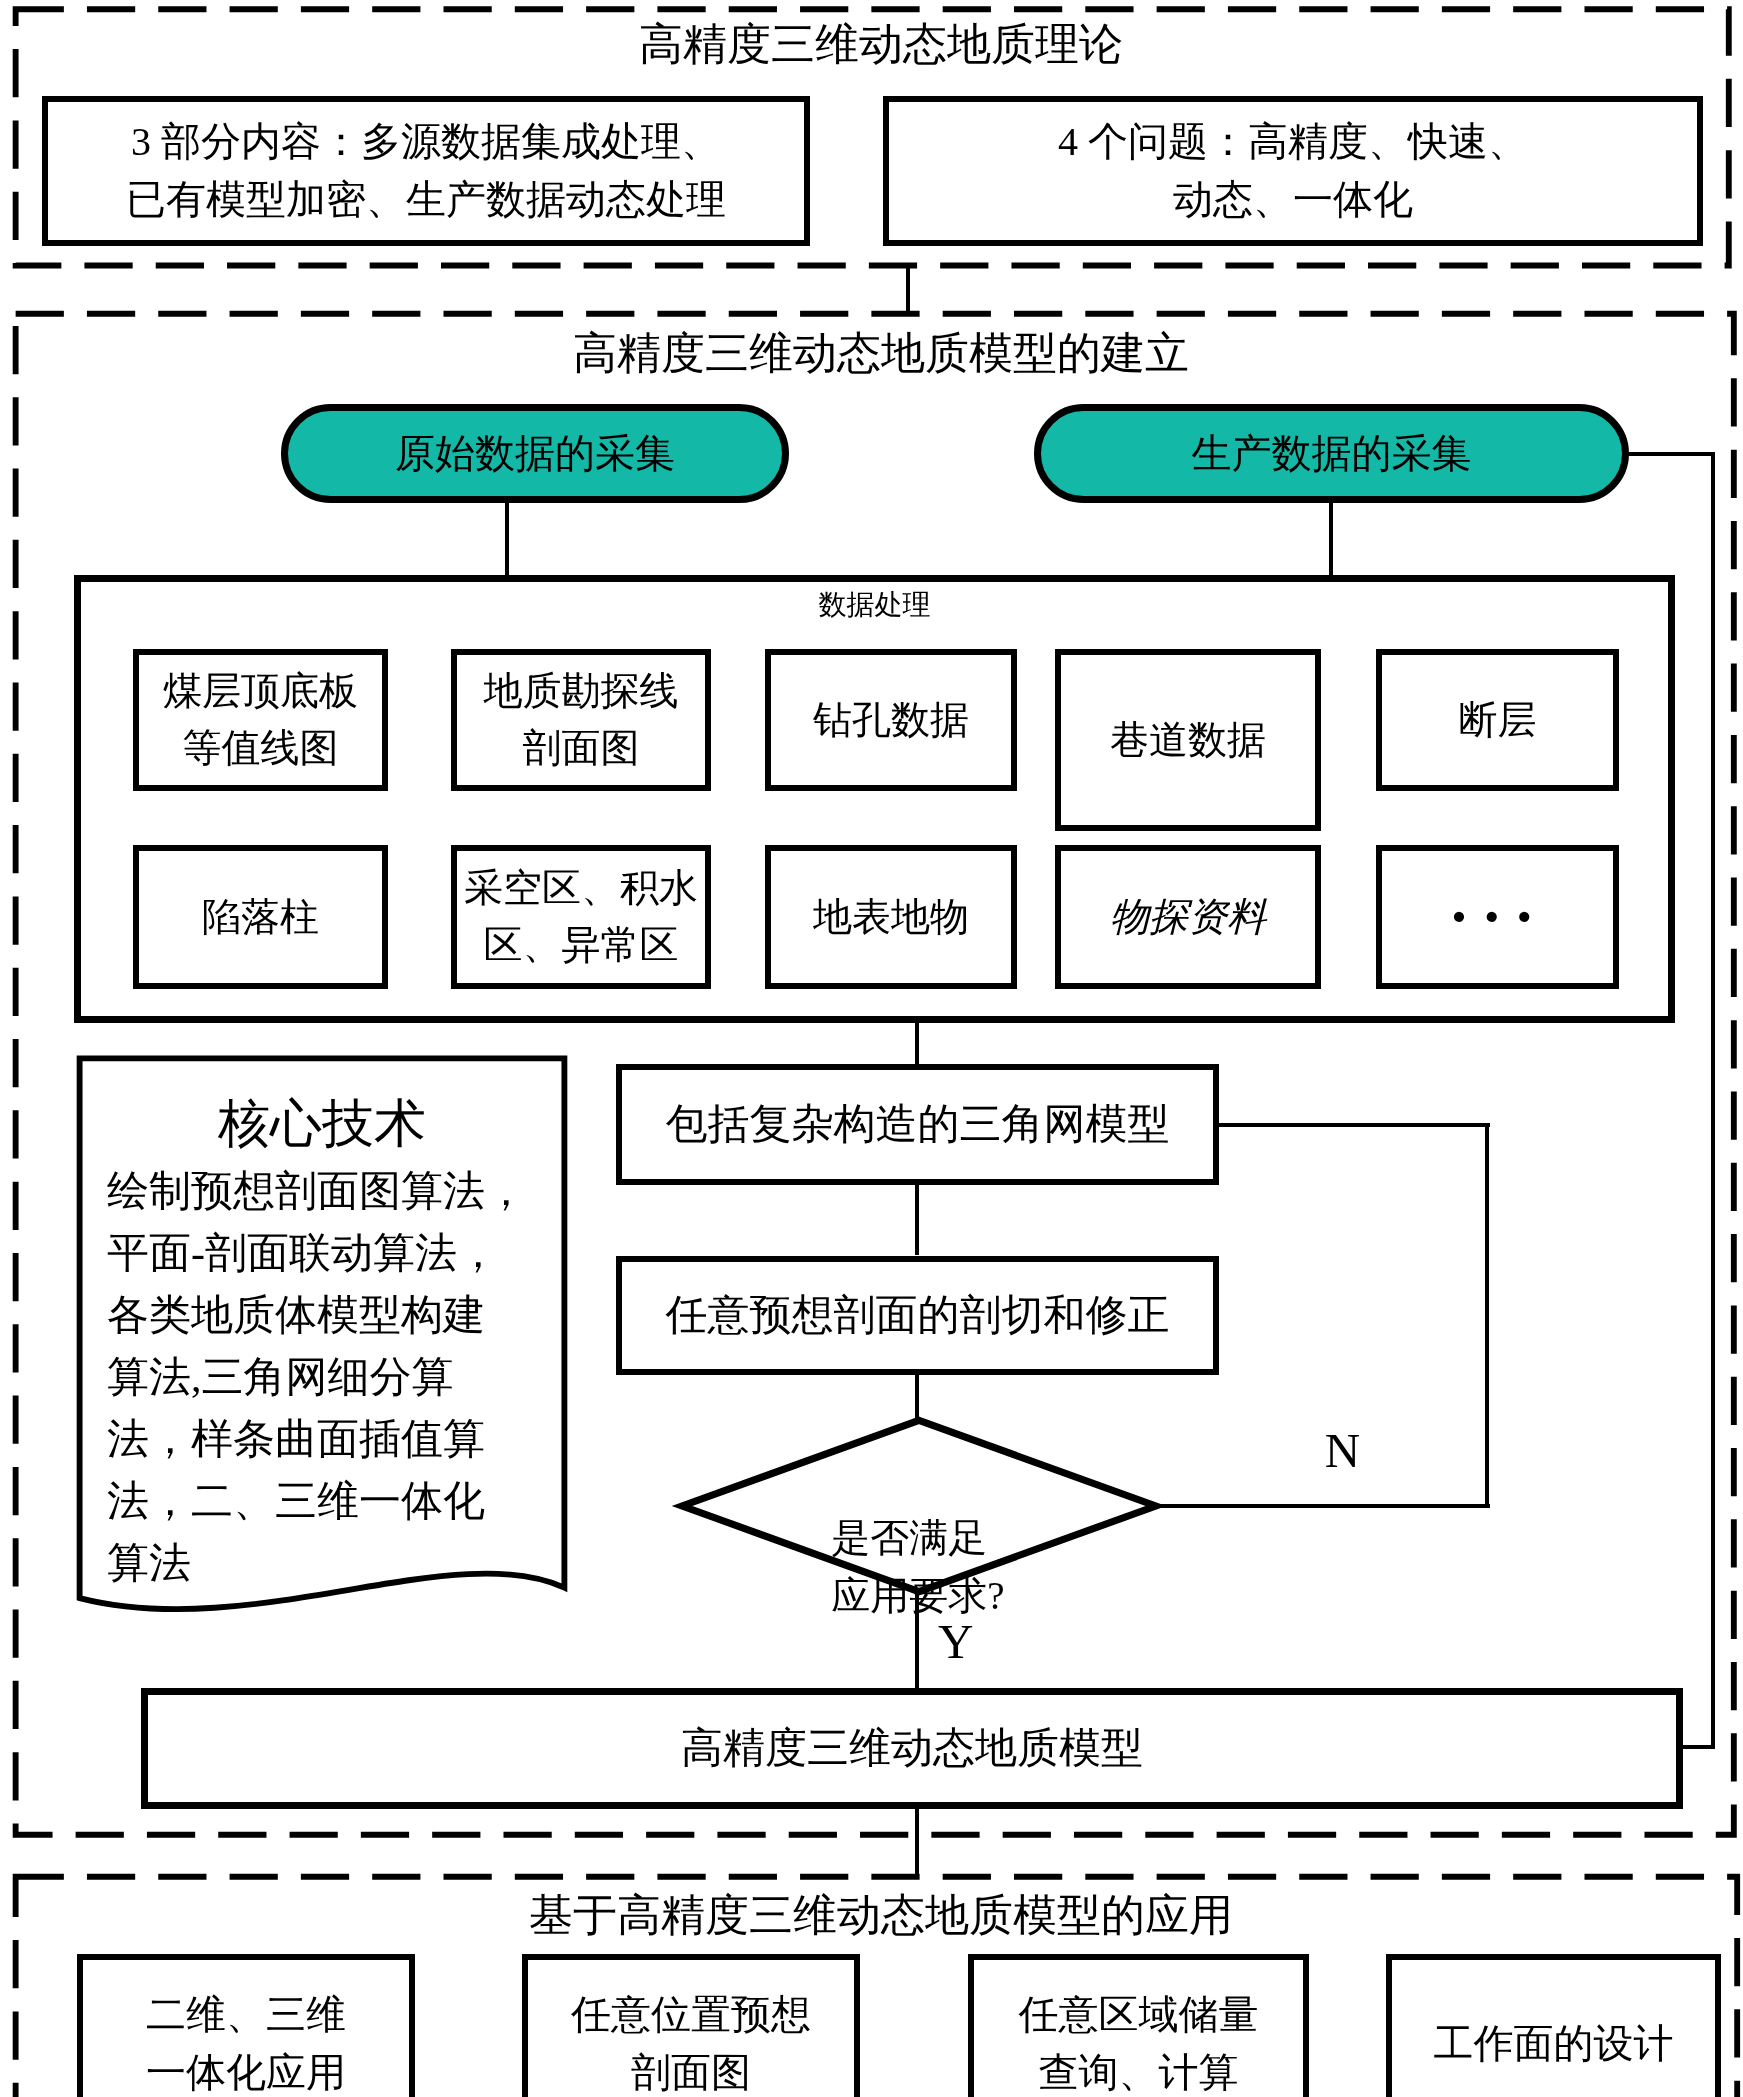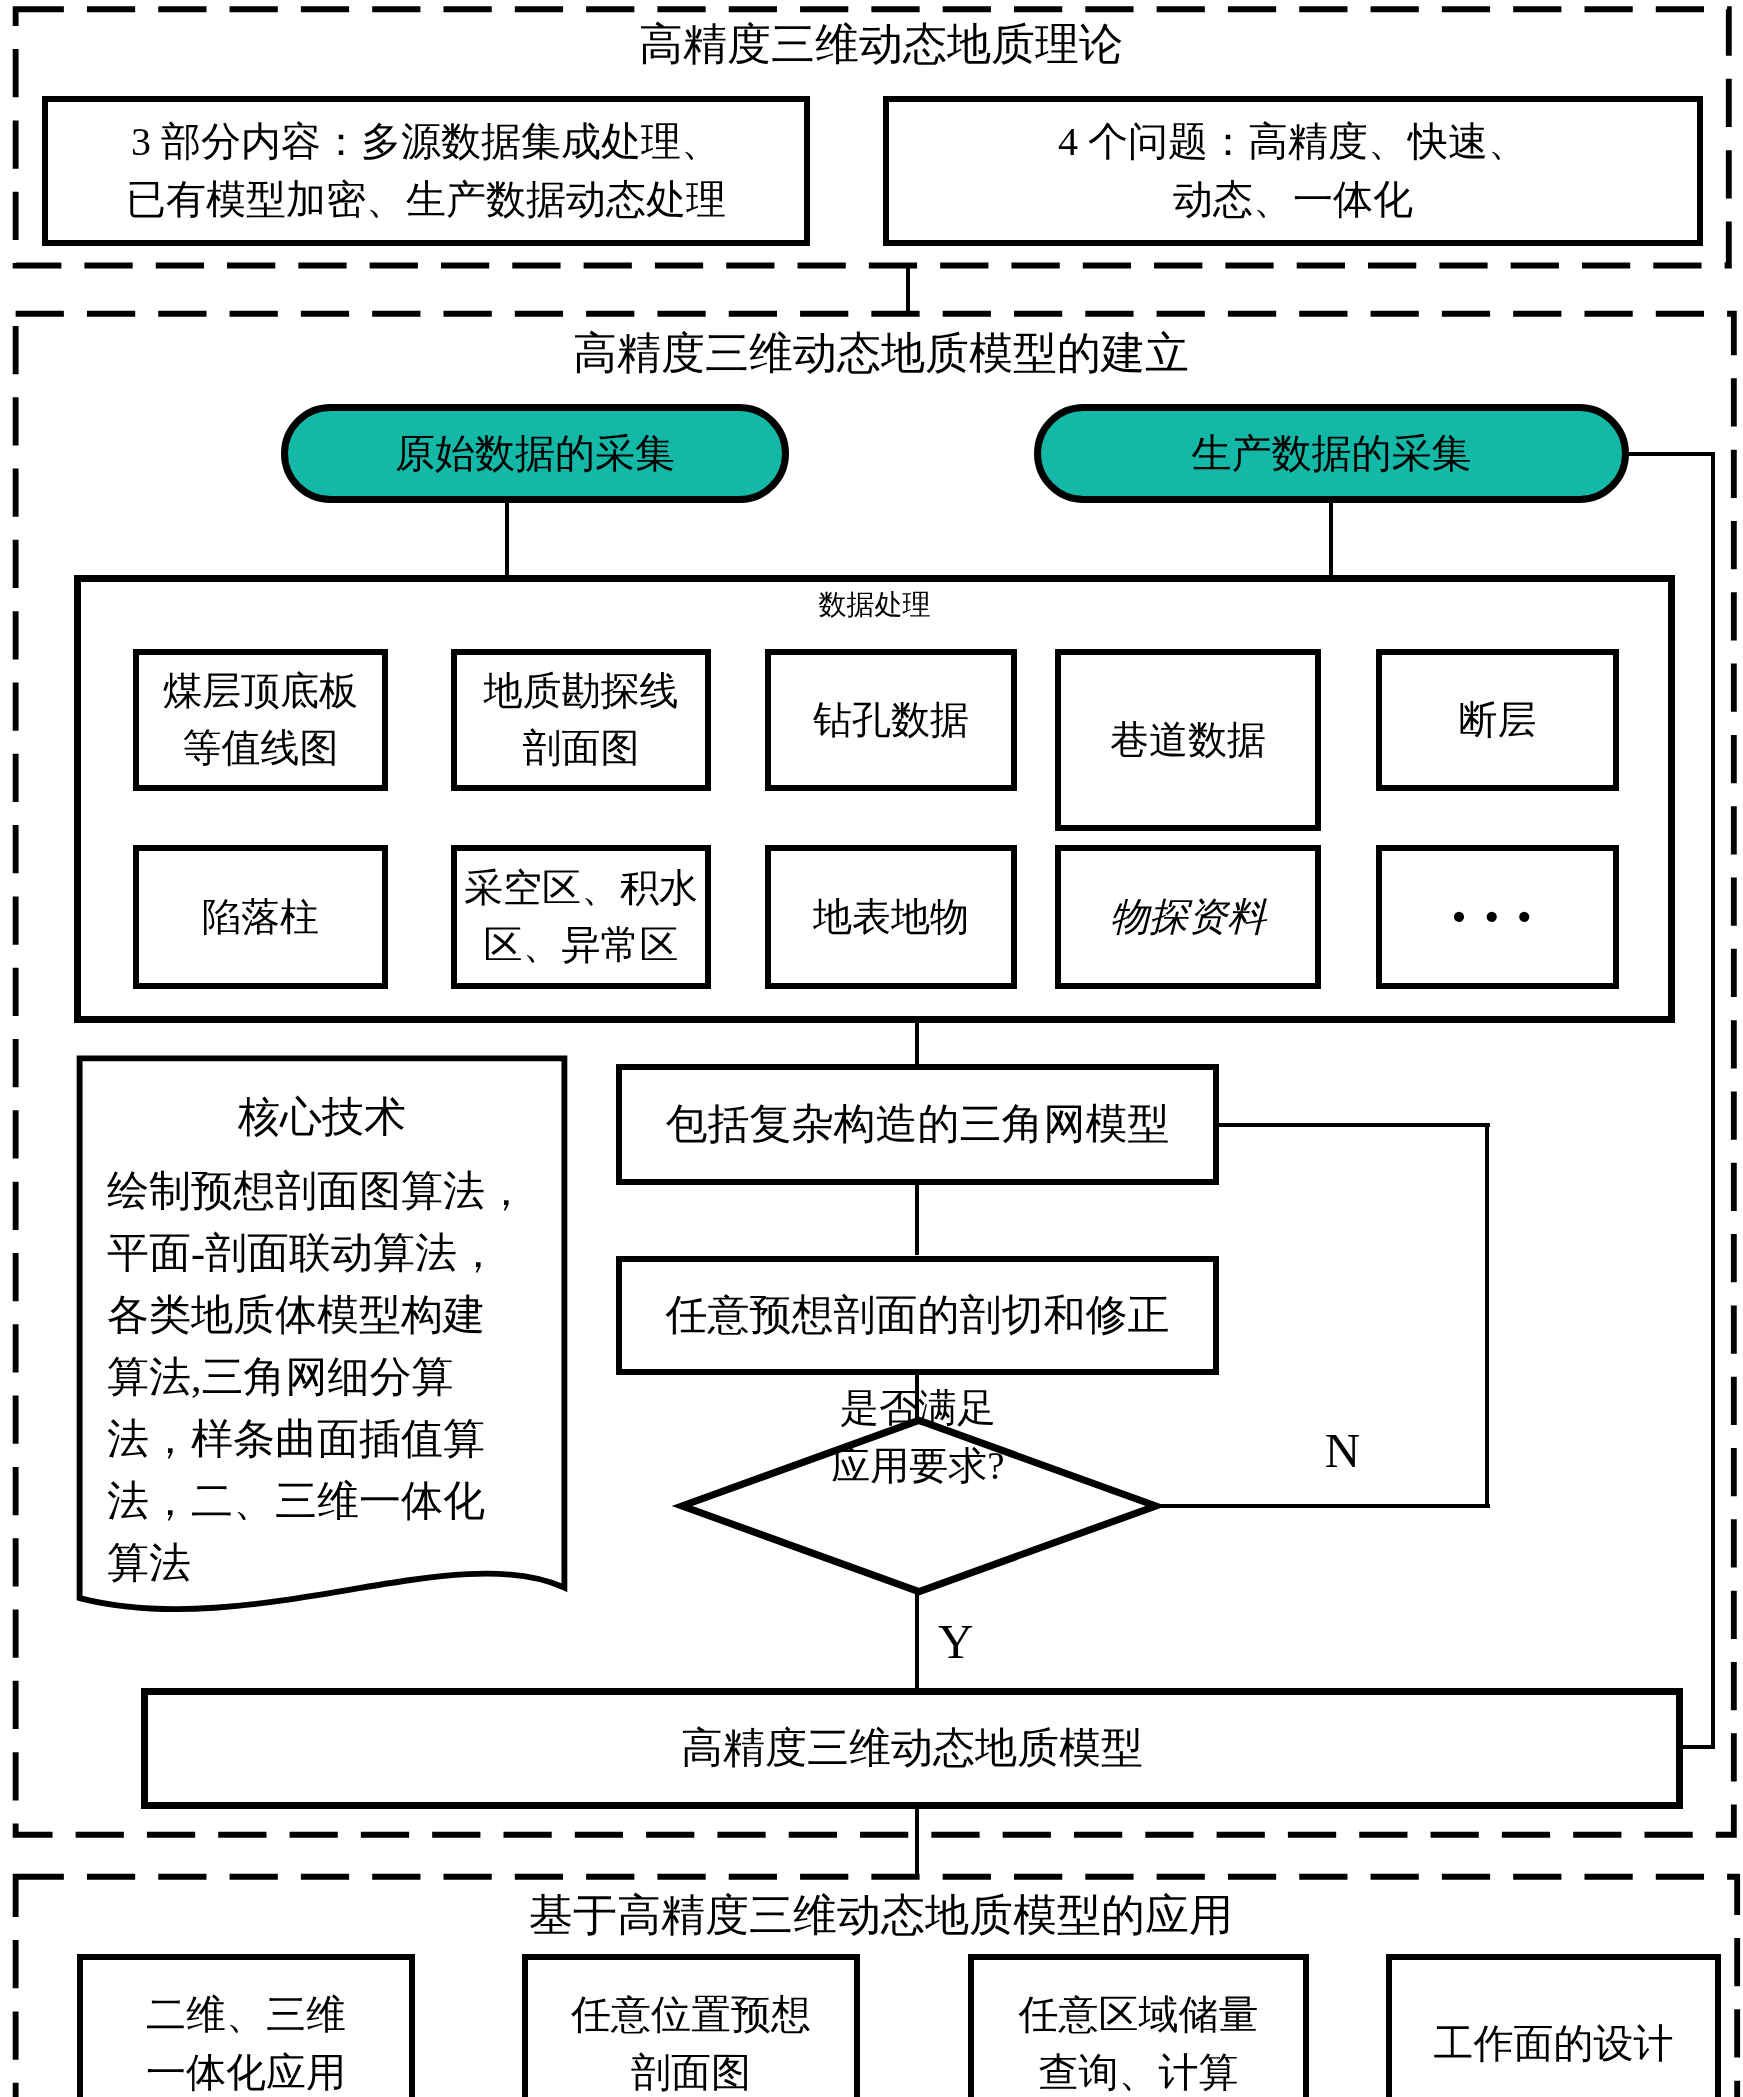--- a/index.html
+++ b/index.html
@@ -11,26 +11,26 @@
        white-space:pre-line;line-height:1.45;}
   .bthick{border-width:7.6px;}
   .stadium{position:absolute;border:7.6px solid #000;background:#14b8a6;box-sizing:border-box;
        border-radius:52px;display:flex;align-items:center;justify-content:center;
        font-size:40px;}
   .line{position:absolute;background:#000;}
   .stitle{position:absolute;left:42px;width:1678px;text-align:center;font-size:44px;}
   .f92{font-size:39px;} .f95{font-size:40px;} .f100{font-size:42px;}
   .dots{font-size:63px;font-weight:bold;letter-spacing:11.7px;line-height:1;}
   .branch{position:absolute;font-size:49px;}
-  .doc-title{position:absolute;left:76px;width:492px;text-align:center;font-size:42px;}
+  .doc-title{position:absolute;left:76px;width:492px;text-align:center;font-size:52px;}
   .doc-body{position:absolute;left:107px;top:1160px;width:445px;font-size:42px;
             line-height:62px;white-space:pre-line;text-align:left;}
   .dp-title{position:absolute;left:74px;top:586px;width:1601px;text-align:center;font-size:28px;}
-  .decision-text{position:absolute;left:742px;top:1376px;width:352px;height:122px;
-            display:flex;align-items:center;justify-content:center;text-align:center;
+  .decision-text{position:absolute;left:742px;top:1506px;width:352px;height:122px;
+            display:flex;align-items:center;justify-content:center;
             font-size:39px;white-space:pre-line;line-height:1.5;}
   svg{position:absolute;overflow:visible;}
 </style>
 </head>
 <body>
 
 <div id="page">
 
   <svg class="abs" style="left:0;top:0" width="1744" height="2360" viewBox="0 0 4157 5626">
     <rect x="37" y="22" width="4084" height="611" fill="none" stroke="#000" stroke-width="14" stroke-dasharray="115 55"></rect>

